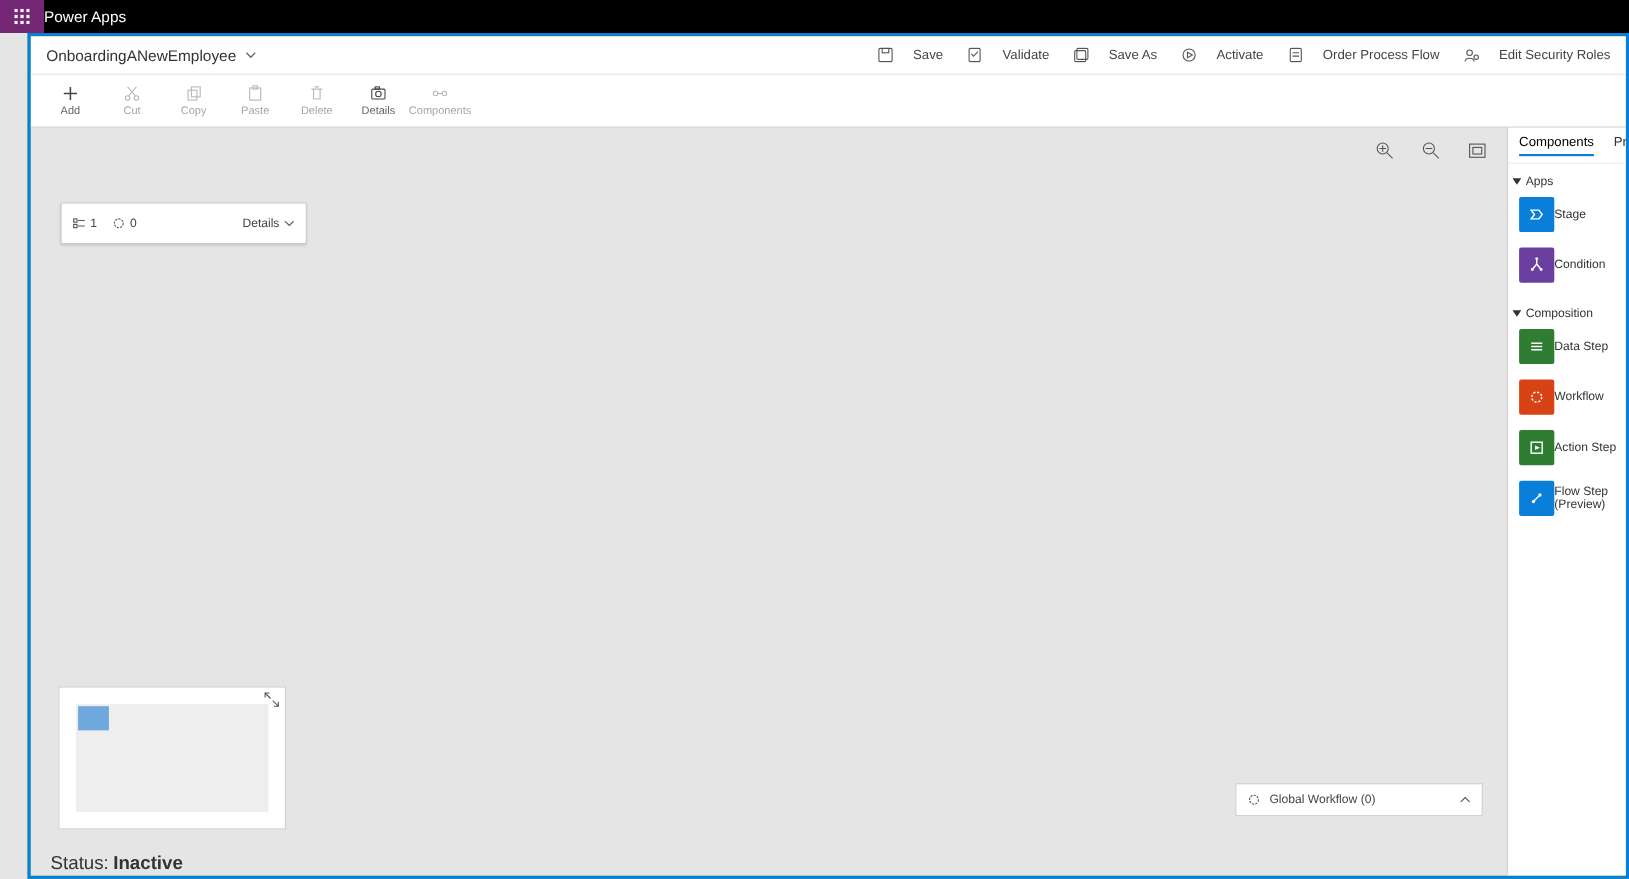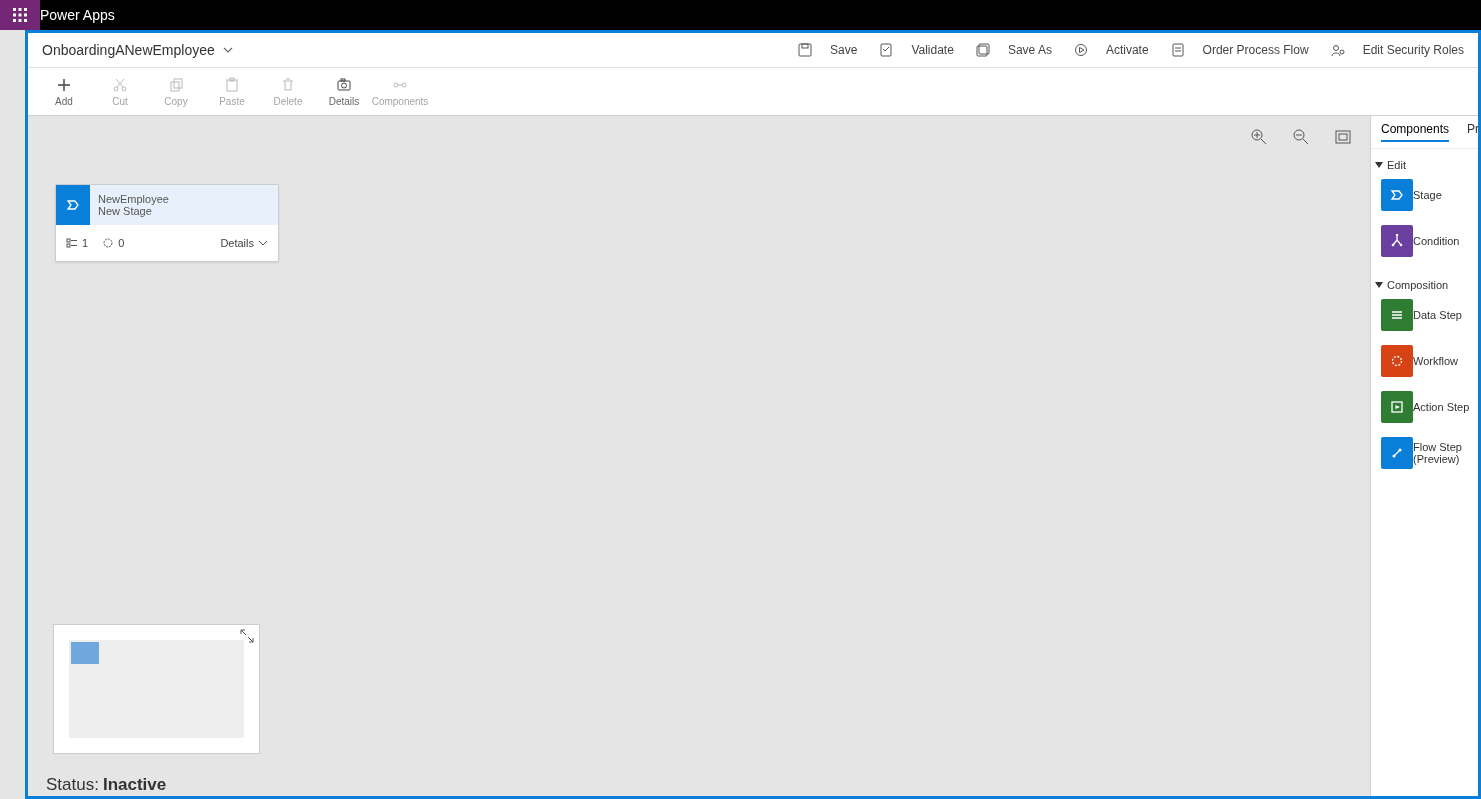--- a/index.html
+++ b/index.html
@@ -231,31 +231,20 @@
         </div>
         <div class="zbtn">
           <svg viewBox="0 0 18 18">
               <rect x="2" y="3" width="14" height="12" fill="none" stroke="#555"></rect>
               <rect x="5" y="6" width="8" height="6" fill="none" stroke="#555"></rect>
             </svg>
         </div>
       </div>
 
       <div class="stage-card">
-        <div class="stage-head">
-          <div class="stage-icon">
-            <svg viewBox="0 0 14 14">
-                <path d="M2 3 H9 L12 7 L9 11 H2 L5 7 Z" fill="none" stroke="#fff" stroke-width="1.3"></path>
-              </svg>
-          </div>
-          <div class="stage-titles">
-            <div class="line1">NewEmployee</div>
-            <div class="line2">New Stage</div>
-          </div>
-        </div>
         <div class="stage-foot">
           <div class="left">
             <div class="chip">
               <svg viewBox="0 0 12 12" width="12" height="12">
                   <rect x="1" y="2" width="3" height="3" fill="none" stroke="#555"></rect>
                   <rect x="1" y="7" width="3" height="3" fill="none" stroke="#555"></rect>
                   <path d="M5 3.5 H11 M5 8.5 H11" stroke="#555"></path>
                 </svg>
               <span>1</span>
             </div>
@@ -280,39 +269,50 @@
           <svg viewBox="0 0 14 14">
               <path d="M1 5 V1 H5 M13 9 V13 H9" fill="none" stroke="#555"></path>
               <path d="M1 1 L6 6 M13 13 L8 8" stroke="#555"></path>
             </svg>
         </div>
         <div class="minimap-inner">
           <div class="minimap-stage"></div>
         </div>
       </div>
 
+      <div class="global-wf">
+        <div class="left">
+          <svg viewBox="0 0 12 12" width="12" height="12">
+              <circle cx="6" cy="6" r="4" fill="none" stroke="#555" stroke-dasharray="2 1"></circle>
+            </svg>
+          <span>Global Workflow (0)</span>
+        </div>
+        <svg viewBox="0 0 10 10" width="10" height="10">
+            <path d="M1 7 L5 3 L9 7" stroke="#555" fill="none"></path>
+          </svg>
+      </div>
 
       <div class="statusbar">
         <span>Status:</span>
         <span class="val">Inactive</span>
       </div>
 
     </div>
 
     <div class="right-panel">
       <div class="panel-tabs">
         <div class="tab active">Components</div>
         <div class="tab">Pro</div>
       </div>
 
       <div class="group-head">
         <svg viewBox="0 0 8 8">
             <path d="M0 1 L8 1 L4 7 Z" fill="#333"></path>
           </svg>
-        <span>Edit</span>
+        <span>Apps</span>
       </div>
       <div class="comp-item">
         <div class="comp-icon ci-stage">
           <svg viewBox="0 0 14 14" width="14" height="14">
               <path d="M2 3 H9 L12 7 L9 11 H2 L5 7 Z" fill="none" stroke="#fff" stroke-width="1.3"></path>
             </svg>
         </div>
         <div class="comp-label">Stage</div>
       </div>
       <div class="comp-item">

